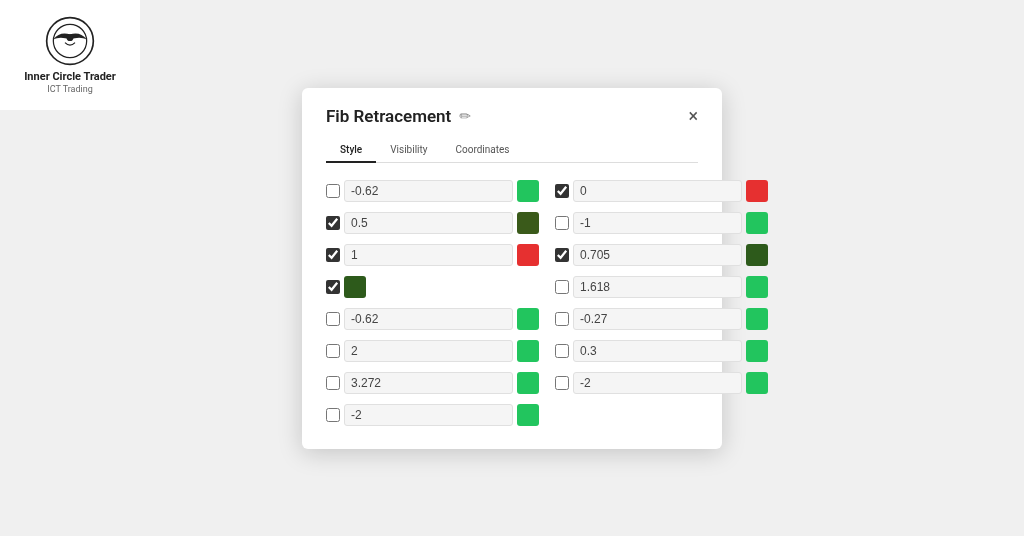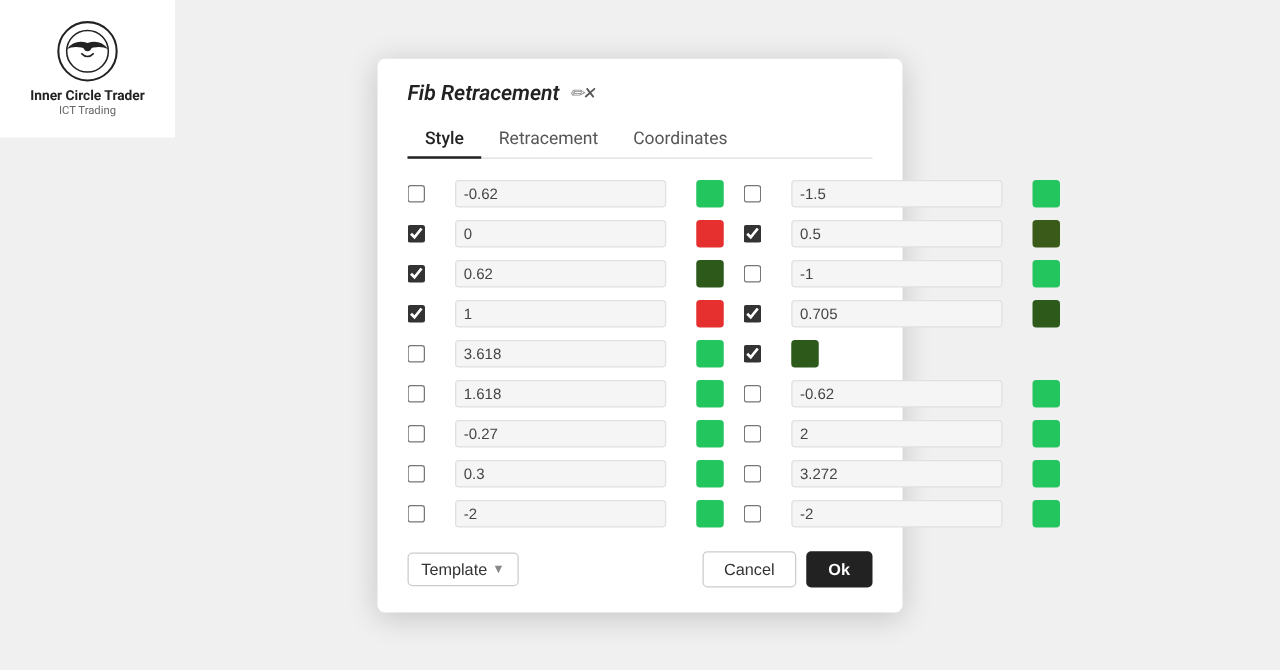--- a/index.html
+++ b/index.html
@@ -54,22 +54,22 @@
       box-shadow: 0 4px 24px rgba(0,0,0,0.18);
       width: 420px;
       padding: 18px 24px 20px;
       position: relative;
     }
 
     
     .modal-header {
       display: flex;
       align-items: center;
+      justify-content: space-between;
       margin-bottom: 12px;
-      font-style: italic;
     }
     .modal-title-area {
       display: flex;
       align-items: center;
       gap: 8px;
     }
     .modal-title {
       font-size: 17px;
       font-weight: 600;
       color: #222;
@@ -88,21 +88,21 @@
 
     
     .tabs {
       display: flex;
       gap: 0;
       border-bottom: 1px solid #ddd;
       margin-bottom: 14px;
     }
     .tab {
       padding: 6px 14px;
-      font-size: 14px;
+      font-size: 10px;
       color: #555;
       cursor: pointer;
       border-bottom: 2px solid transparent;
       margin-bottom: -1px;
       text-align: center;
     }
     .tab.active {
       color: #222;
       border-bottom: 2px solid #222;
       font-weight: 500;
@@ -111,21 +111,21 @@
     
     .fib-grid {
       display: grid;
       grid-template-columns: 1fr 1fr;
       gap: 4px 16px;
     }
 
     .fib-row {
       display: flex;
       align-items: center;
-      gap: 24px;
+      gap: 4px;
       height: 28px;
     }
 
     .fib-checkbox {
       width: 14px;
       height: 14px;
       cursor: pointer;
       accent-color: #333;
       flex-shrink: 0;
     }
@@ -221,72 +221,57 @@
   <div class="modal-header">
     <div class="modal-title-area">
       <span class="modal-title">Fib Retracement</span>
       <span class="edit-icon">✏</span>
     </div>
     <span class="close-icon">×</span>
   </div>
 
   <div class="tabs">
     <div class="tab active">Style</div>
-    <div class="tab">Retracement</div>
+    <div class="tab">Visibility</div>
     <div class="tab">Coordinates</div>
   </div>
 
   <div class="fib-grid" id="fib-grid">
 
   <div class="fib-row">
         <input type="checkbox" class="fib-checkbox" style="">
         <input type="text" class="fib-label" value="-0.62" readonly="" style="">
         <div class="color-swatch" style="background:#22c55e"></div>
       </div>
       <div class="fib-row">
-        <input type="checkbox" class="fib-checkbox" style="">
-        <input type="text" class="fib-label" value="-1.5" readonly="" style="">
-        <div class="color-swatch" style="background:#22c55e"></div>
-      </div>
-      <div class="fib-row">
         <input type="checkbox" class="fib-checkbox" checked="" style="">
         <input type="text" class="fib-label" value="0" readonly="" style="">
         <div class="color-swatch" style="background:#e63030"></div>
       </div>
       <div class="fib-row">
         <input type="checkbox" class="fib-checkbox" checked="" style="">
         <input type="text" class="fib-label" value="0.5" readonly="" style="">
         <div class="color-swatch" style="background:#3a5a1a"></div>
       </div>
       <div class="fib-row">
-        <input type="checkbox" class="fib-checkbox" checked="" style="">
-        <input type="text" class="fib-label" value="0.62" readonly="" style="">
-        <div class="color-swatch" style="background:#2d5a1b"></div>
-      </div>
-      <div class="fib-row">
         <input type="checkbox" class="fib-checkbox" style="">
         <input type="text" class="fib-label" value="-1" readonly="" style="">
         <div class="color-swatch" style="background:#22c55e"></div>
       </div>
       <div class="fib-row">
         <input type="checkbox" class="fib-checkbox" checked="" style="">
         <input type="text" class="fib-label" value="1" readonly="" style="">
         <div class="color-swatch" style="background:#e63030"></div>
       </div>
       <div class="fib-row">
         <input type="checkbox" class="fib-checkbox" checked="" style="">
         <input type="text" class="fib-label" value="0.705" readonly="" style="">
         <div class="color-swatch" style="background:#2d5a1b"></div>
       </div>
       <div class="fib-row">
-        <input type="checkbox" class="fib-checkbox" style="">
-        <input type="text" class="fib-label" value="3.618" readonly="" style="">
-        <div class="color-swatch" style="background:#22c55e"></div>
-      </div>
-      <div class="fib-row">
         <input type="checkbox" class="fib-checkbox" checked="" style="">
         <div class="color-swatch" style="background:#2d5a1b"></div>
       </div>
       <div class="fib-row">
         <input type="checkbox" class="fib-checkbox" style="">
         <input type="text" class="fib-label" value="1.618" readonly="" style="">
         <div class="color-swatch" style="background:#22c55e"></div>
       </div>
       <div class="fib-row">
         <input type="checkbox" class="fib-checkbox" style="">
@@ -318,23 +303,13 @@
         <input type="text" class="fib-label" value="-2" readonly="" style="">
         <div class="color-swatch" style="background:#22c55e"></div>
       </div>
       <div class="fib-row">
         <input type="checkbox" class="fib-checkbox" style="">
         <input type="text" class="fib-label" value="-2" readonly="" style="">
         <div class="color-swatch" style="background:#22c55e"></div>
       </div>
     </div>
 
-  <div class="modal-footer">
-    <button class="template-btn">
-      <span>Template</span>
-      <span class="chevron">▼</span>
-    </button>
-    <div class="footer-buttons">
-      <button class="cancel-btn">Cancel</button>
-      <button class="ok-btn">Ok</button>
-    </div>
-  </div>
 </div>
 
 </body></html>

